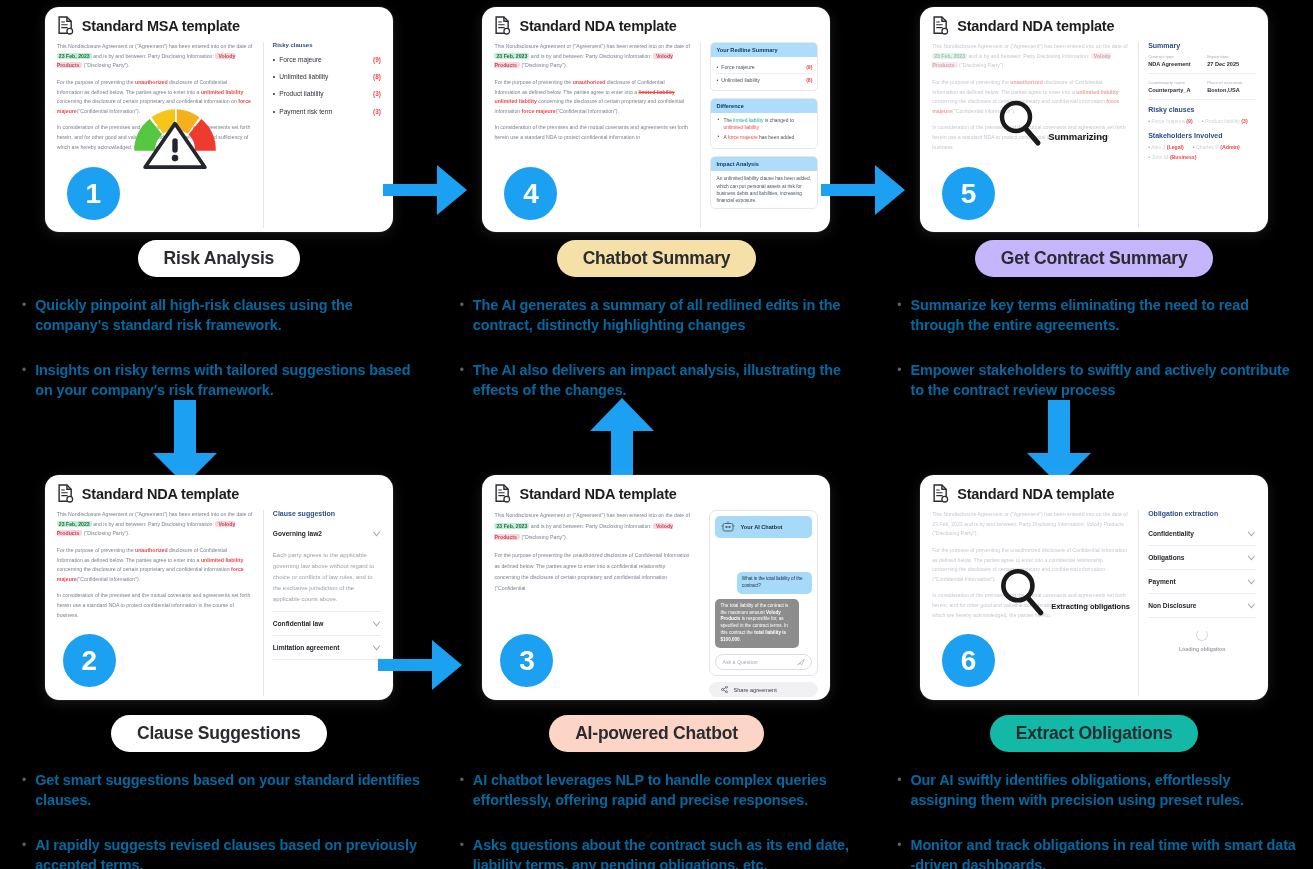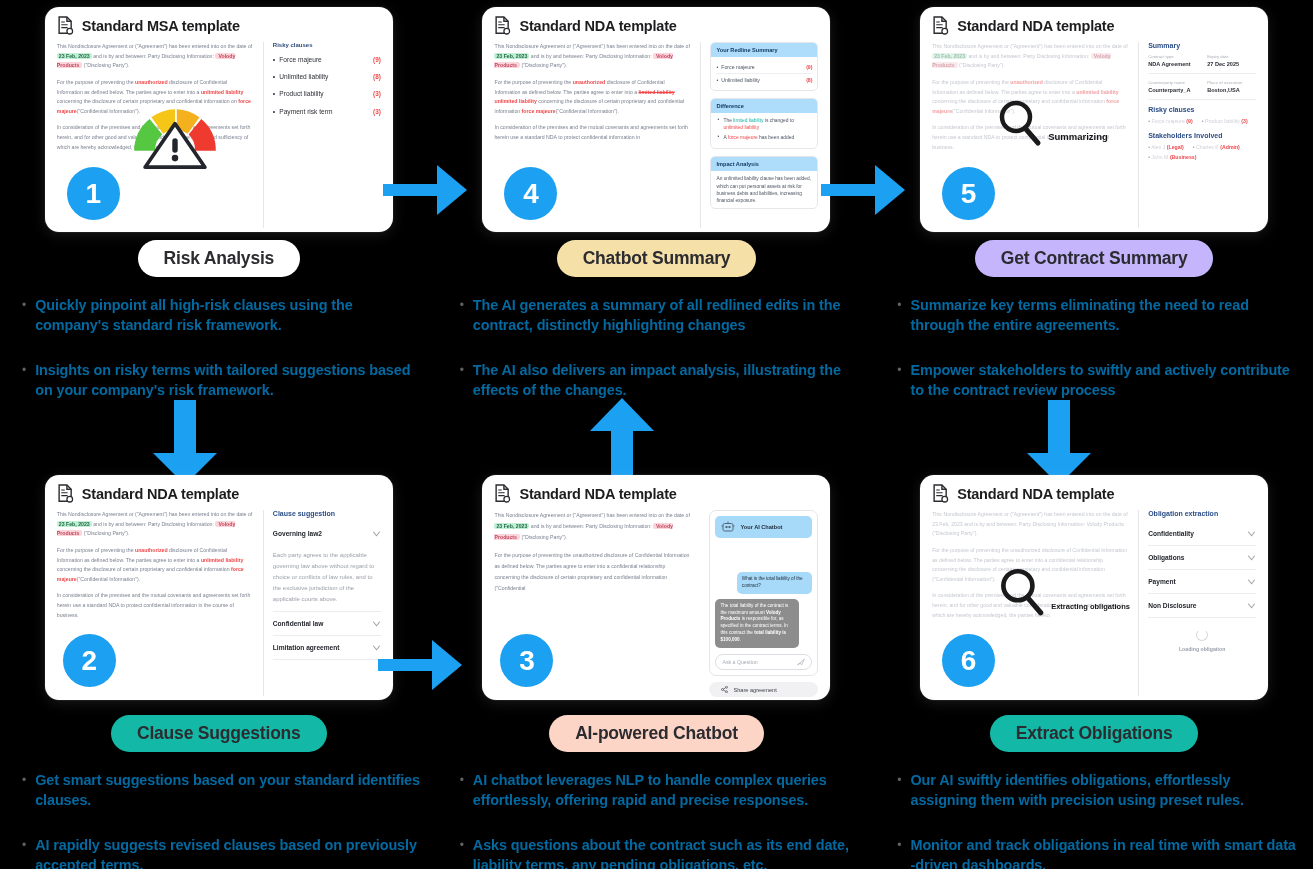--- a/index.html
+++ b/index.html
@@ -534,21 +534,21 @@
           <circle cx="22" cy="20" r="14" fill="none" stroke="#1a1a1a" stroke-width="4.5"></circle>
           <line x1="31" y1="31" x2="44" y2="46" stroke="#1a1a1a" stroke-width="5" stroke-linecap="round"></line>
         </svg>
         <span class="lbl" style="margin-top:26px; font-size:7.5px;">Extracting obligations</span>
       </div>
       <div class="badge b6">6</div>
     </div>
   </div>
 
   <div class="textcell">
-    <div class="pill" style="background:#14b8a6;">Clause Suggestions</div>
+    <div class="pill" style="background:#ffffff;">Clause Suggestions</div>
     <div class="bullets">
       <div class="bullet">
           <span class="dot">•</span>
           <span class="btxt">Get smart suggestions based on your standard identifies clauses.</span>
         </div>
       <div class="bullet">
           <span class="dot">•</span>
           <span class="btxt">AI rapidly suggests revised clauses based on previously accepted terms.</span>
         </div>
     </div>

